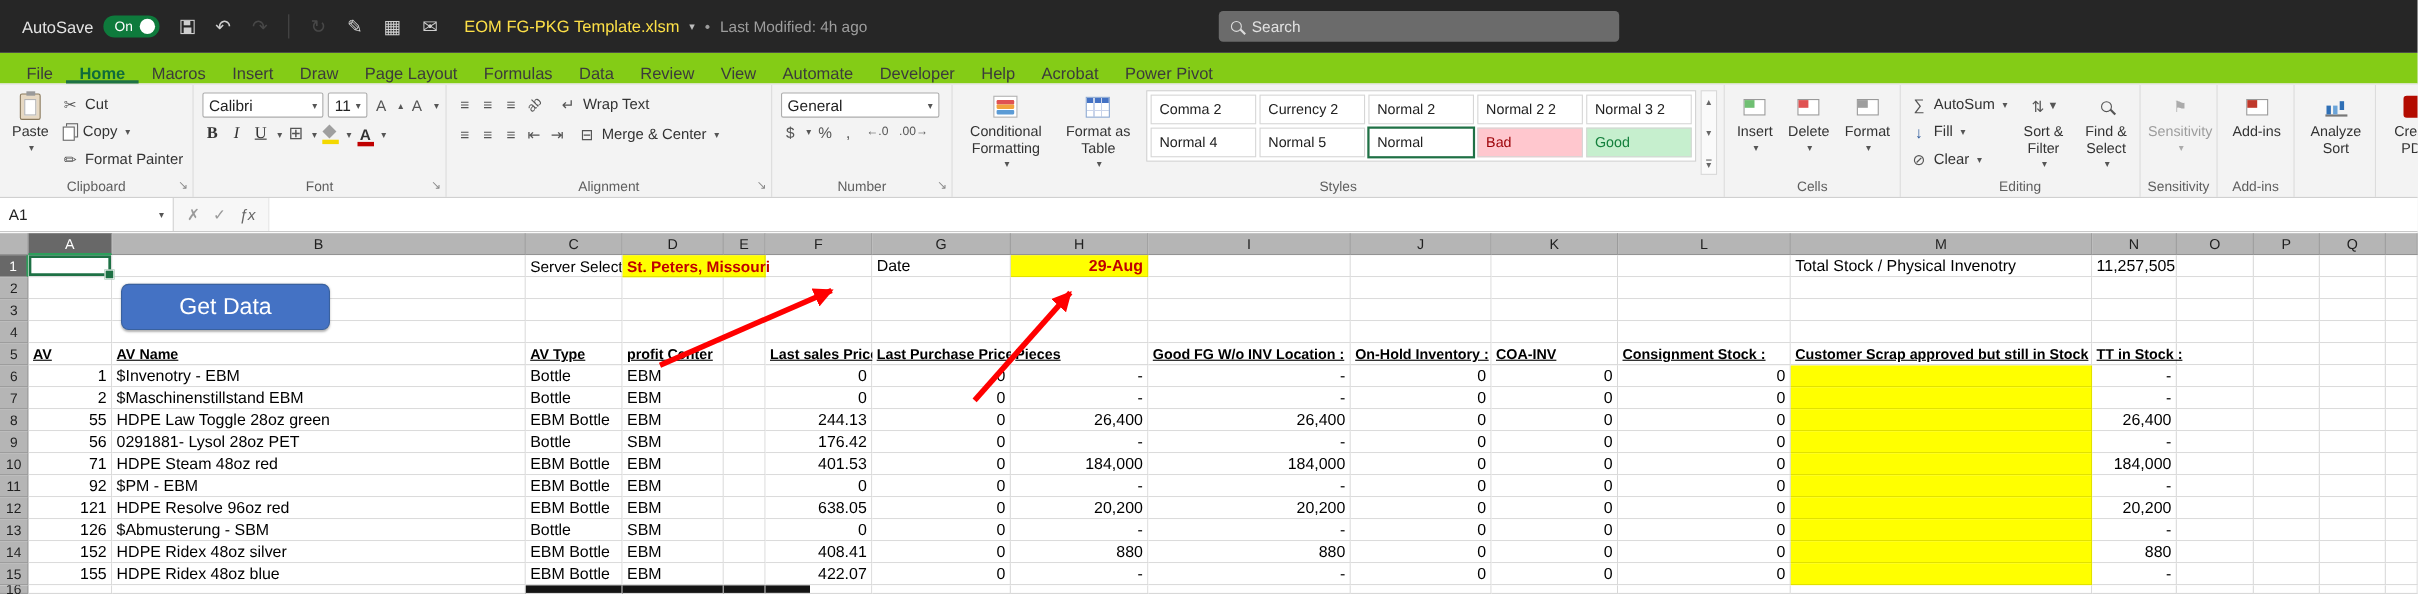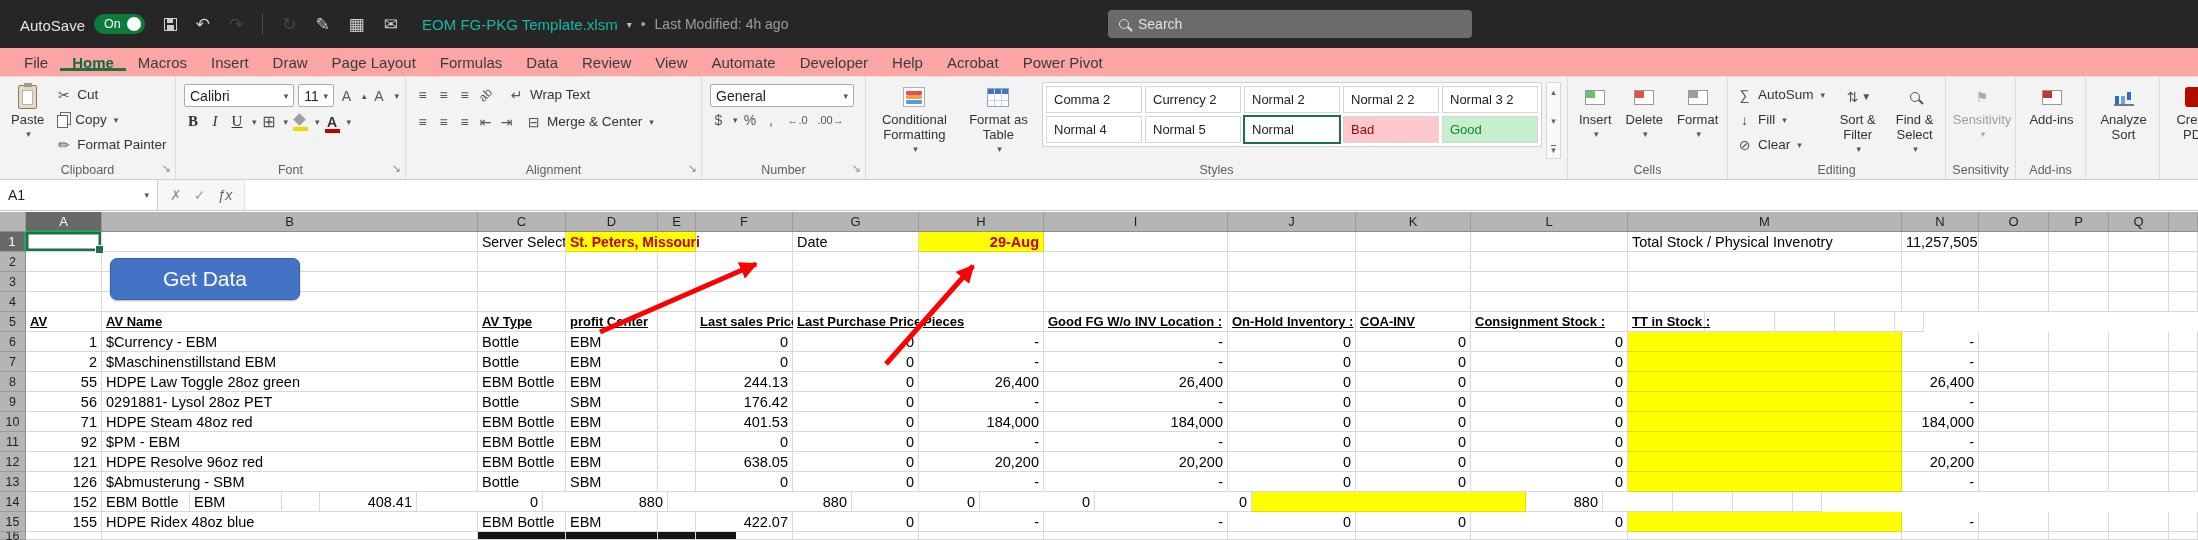--- a/index.html
+++ b/index.html
@@ -14,31 +14,31 @@
 .pill{display:inline-flex;align-items:center;gap:6px;background:#0e7a3c;border-radius:11px;
   height:20px;padding:0 4px 0 10px;color:#fff;font-size:12.5px}
 .knob{width:14px;height:14px;border-radius:50%;background:#fff;display:inline-block}
 .tbi{margin-left:19px;font-size:17px;color:#cfcfcf;line-height:1}
 .tbi.dis{color:#707070}
 .tb-sep{width:1px;height:22px;background:#4a4a4a;margin-left:19px}
 .floppy{display:inline-block;width:13px;height:13px;border:1.5px solid #cfcfcf;position:relative;margin-left:19px}
 .floppy::before{content:"";position:absolute;top:0;left:2px;width:6px;height:4px;background:#cfcfcf}
 .floppy::after{content:"";position:absolute;bottom:0;left:2px;width:7px;height:5px;background:#cfcfcf}
 .fname{margin-left:24px;display:flex;align-items:center;gap:9px}
-.fname .nm{color:#14b8a6}
+.fname .nm{color:#fde047}
 .fname .cdn{color:#bdbdbd;font-size:10px}
 .fname .mod,.fname .dot{color:#9d9d9d;font-size:14px}
 .search{position:absolute;left:1108px;top:10px;width:364px;height:28px;background:#6b6b6b;
   border-radius:4px;display:flex;align-items:center;padding-left:11px;gap:9px;color:#e2e2e2;font-size:14px}
 .mag{position:relative;width:10px;height:10px;border:1.6px solid #dcdcdc;border-radius:50%;display:inline-block}
 .mag::after{content:"";position:absolute;width:6px;height:1.6px;background:#dcdcdc;transform:rotate(45deg);right:-5px;bottom:-2px}
 .mag.dark{border-color:#555}.mag.dark::after{background:#555}
 
 
-#menu{height:28px;background:#fca5a5;display:flex;align-items:center;padding-left:12px;
+#menu{height:28px;background:#84cc16;display:flex;align-items:flex-end;padding-left:12px;
   font-size:15px;color:#3b3b3b}
 .mtab{padding:0 12px;display:flex;align-items:center;white-space:nowrap}
 .mtab.active{color:#0f6b3c;font-weight:bold;box-shadow:inset 0 -3px 0 #1e7145}
 
 
 .ribbon{height:104px;background:#f3f3f3;display:flex;border-top:1px solid #e3e3e3;
   border-bottom:1px solid #d0d0d0;overflow:hidden}
 .grp{position:relative;border-right:1px solid #dcdcdc;padding:5px 6px 20px 8px;flex:0 0 auto;display:flex;gap:8px}
 .grp-label{position:absolute;bottom:2px;left:0;right:0;text-align:center;font-size:12.5px;color:#5e5e5e}
 .launcher{position:absolute;right:4px;bottom:4px;font-size:11px;color:#8a8a8a}
@@ -561,30 +561,31 @@
         <div class="g-c colhdr ovf" style="width: 88px;">AV Type</div>
         <div class="g-c colhdr ovf" style="width: 92px;">profit Center</div>
         <div class="g-c" style="width: 38px;"></div>
         <div class="g-c colhdr ovf" style="width: 97px;">Last sales Price</div>
         <div class="g-c colhdr ovf" style="width: 126px;">Last Purchase Price</div>
         <div class="g-c colhdr ovf" style="width: 125px;">Pieces</div>
         <div class="g-c colhdr ovf" style="width: 184px;">Good FG W/o INV Location :</div>
         <div class="g-c colhdr ovf" style="width: 128px;">On-Hold Inventory :</div>
         <div class="g-c colhdr ovf" style="width: 115px;">COA-INV</div>
         <div class="g-c colhdr ovf" style="width: 157px;">Consignment Stock :</div>
+        <div class="g-c colhdr ovf" style="width: 274px;">Customer Scrap approved but still in Stock</div>
         <div class="g-c colhdr ovf" style="width: 77px;">TT in Stock :</div>
         <div class="g-c" style="width: 70px;"></div>
         <div class="g-c" style="width: 60px;"></div>
         <div class="g-c" style="width: 60px;"></div>
         <div class="g-c" style="width: 29px;"></div>
       </div>
       <div class="g-row">
         <div class="g-rh" style="width: 26px;">6</div>
         <div class="g-c ar" style="width: 76px;">1</div>
-        <div class="g-c" style="width: 376px;">$Currency - EBM</div>
+        <div class="g-c" style="width: 376px;">$Invenotry - EBM</div>
         <div class="g-c" style="width: 88px;">Bottle</div>
         <div class="g-c" style="width: 92px;">EBM</div>
         <div class="g-c" style="width: 38px;"></div>
         <div class="g-c ar" style="width: 97px;">0</div>
         <div class="g-c ar" style="width: 126px;">0</div>
         <div class="g-c ar" style="width: 125px;">-</div>
         <div class="g-c ar" style="width: 184px;">-</div>
         <div class="g-c ar" style="width: 128px;">0</div>
         <div class="g-c ar" style="width: 115px;">0</div>
         <div class="g-c ar" style="width: 157px;">0</div>
@@ -738,20 +739,21 @@
         <div class="g-c yl" style="width: 274px;"></div>
         <div class="g-c ar" style="width: 77px;">-</div>
         <div class="g-c" style="width: 70px;"></div>
         <div class="g-c" style="width: 60px;"></div>
         <div class="g-c" style="width: 60px;"></div>
         <div class="g-c" style="width: 29px;"></div>
       </div>
       <div class="g-row">
         <div class="g-rh" style="width: 26px;">14</div>
         <div class="g-c ar" style="width: 76px;">152</div>
+        <div class="g-c" style="width: 376px;">HDPE Ridex 48oz silver</div>
         <div class="g-c" style="width: 88px;">EBM Bottle</div>
         <div class="g-c" style="width: 92px;">EBM</div>
         <div class="g-c" style="width: 38px;"></div>
         <div class="g-c ar" style="width: 97px;">408.41</div>
         <div class="g-c ar" style="width: 126px;">0</div>
         <div class="g-c ar" style="width: 125px;">880</div>
         <div class="g-c ar" style="width: 184px;">880</div>
         <div class="g-c ar" style="width: 128px;">0</div>
         <div class="g-c ar" style="width: 115px;">0</div>
         <div class="g-c ar" style="width: 157px;">0</div>

